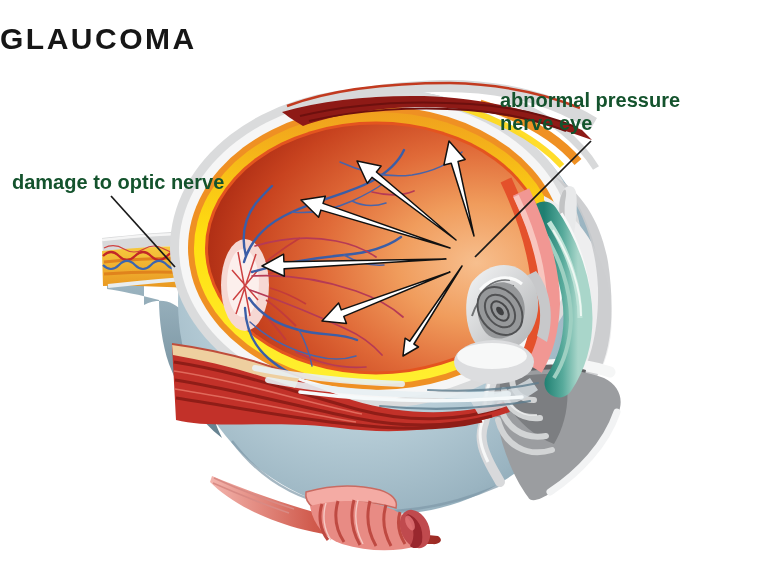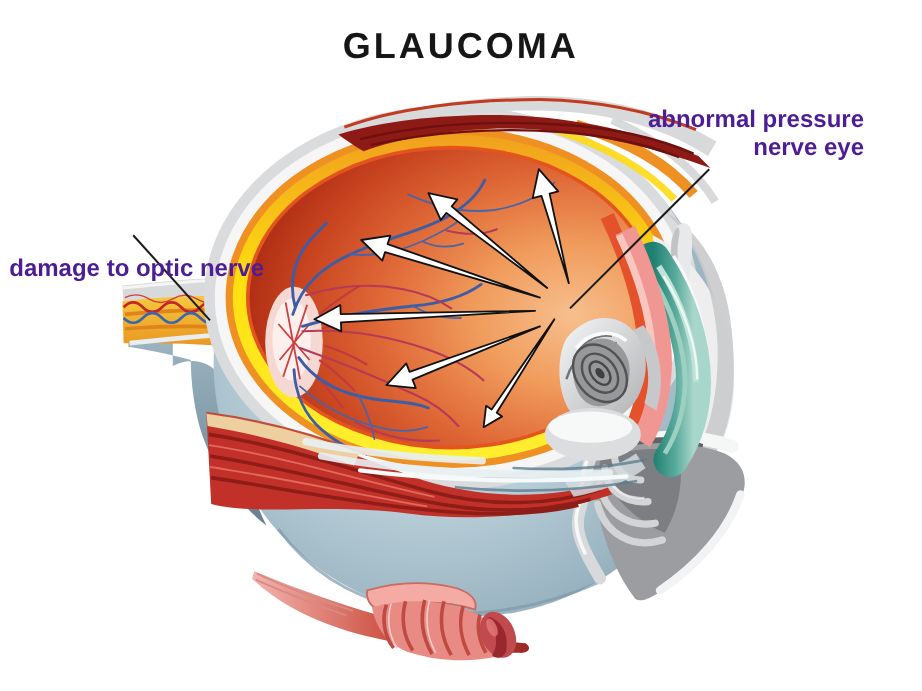--- a/index.html
+++ b/index.html
@@ -1,24 +1,24 @@
 <!DOCTYPE html>
 <html><head>
 <meta charset="utf-8">
 <style>
   html,body{margin:0;padding:0;background:#fff;}
   .stage{position:relative;width:768px;height:576px;background:#ffffff;overflow:hidden;
          font-family:"Liberation Sans", sans-serif;}
   .stage svg{position:absolute;left:0;top:0;}
-  .fig-title{position:absolute;top:22px;left:0;right:0;text-align:center;
+  .fig-title{position:absolute;top:22px;left:0;right:0;text-align:left;
              font-size:30px;font-weight:bold;letter-spacing:2.5px;color:#161616;}
-  .lbl{position:absolute;color:#4c1d95;font-weight:bold;font-size:20px;line-height:23px;
-       text-align:right;}
+  .lbl{position:absolute;color:#14532d;font-weight:bold;font-size:20px;line-height:23px;
+       text-align:left;}
   .lbl-pressure{top:89px;left:500px;width:220px;}
-  .lbl-optic{top:171px;left:0;width:220px;white-space:nowrap;margin-top:42px;}
+  .lbl-optic{top:171px;left:12px;width:220px;white-space:nowrap;}
 </style>
 </head>
 <body>
 
 <div class="stage">
 
 <svg width="768" height="576" viewBox="0 0 768 576">
   <defs>
     <radialGradient id="interiorGrad" cx="0.8" cy="0.56" r="0.85">
       <stop offset="0" stop-color="#f7bf8e"></stop>

